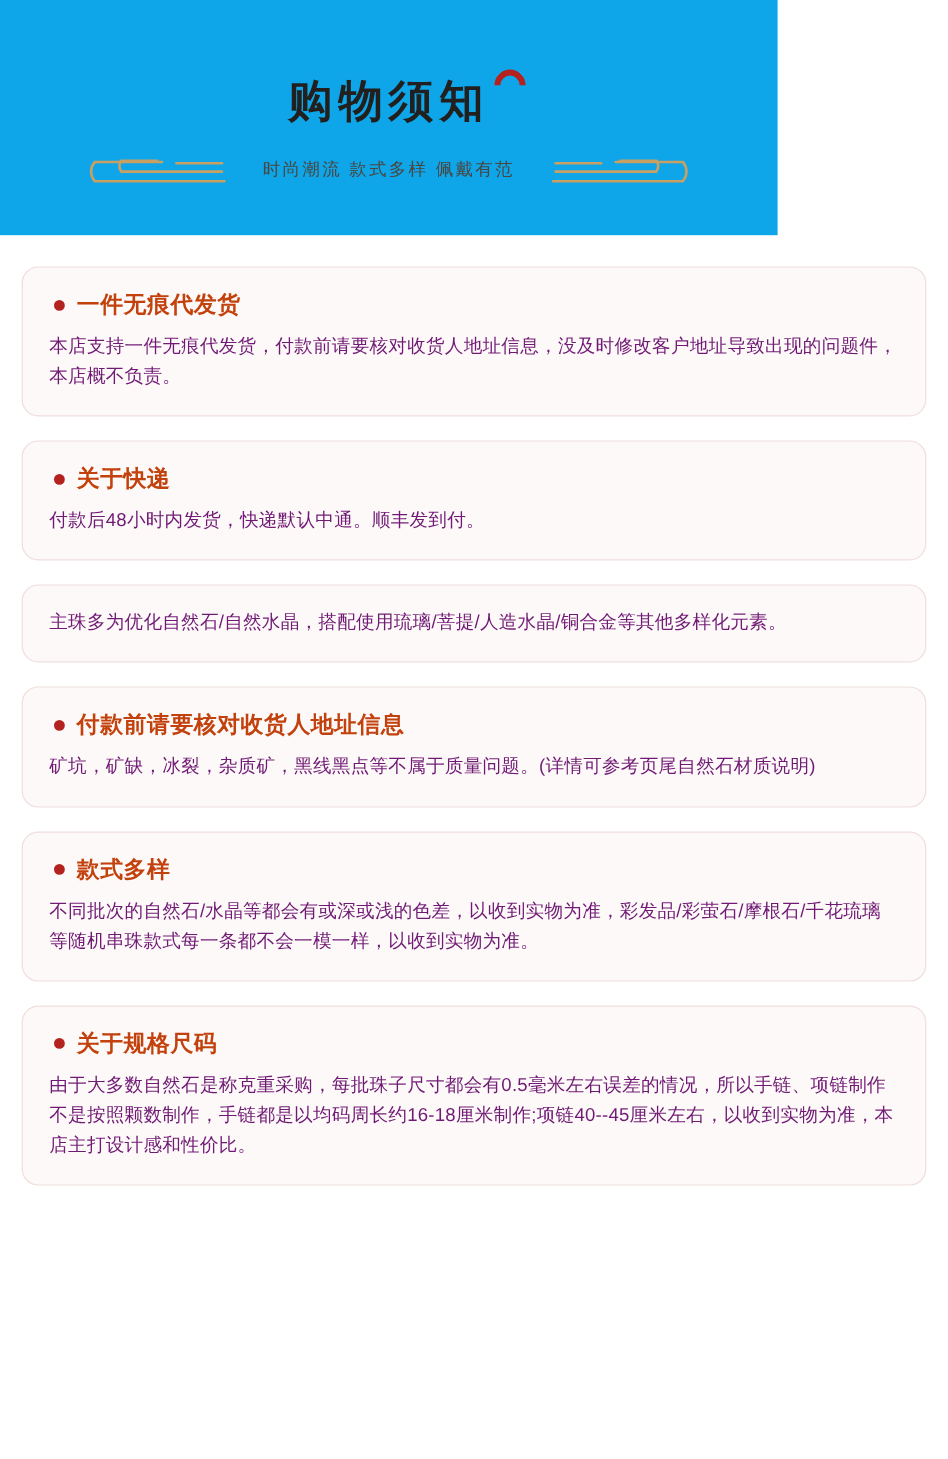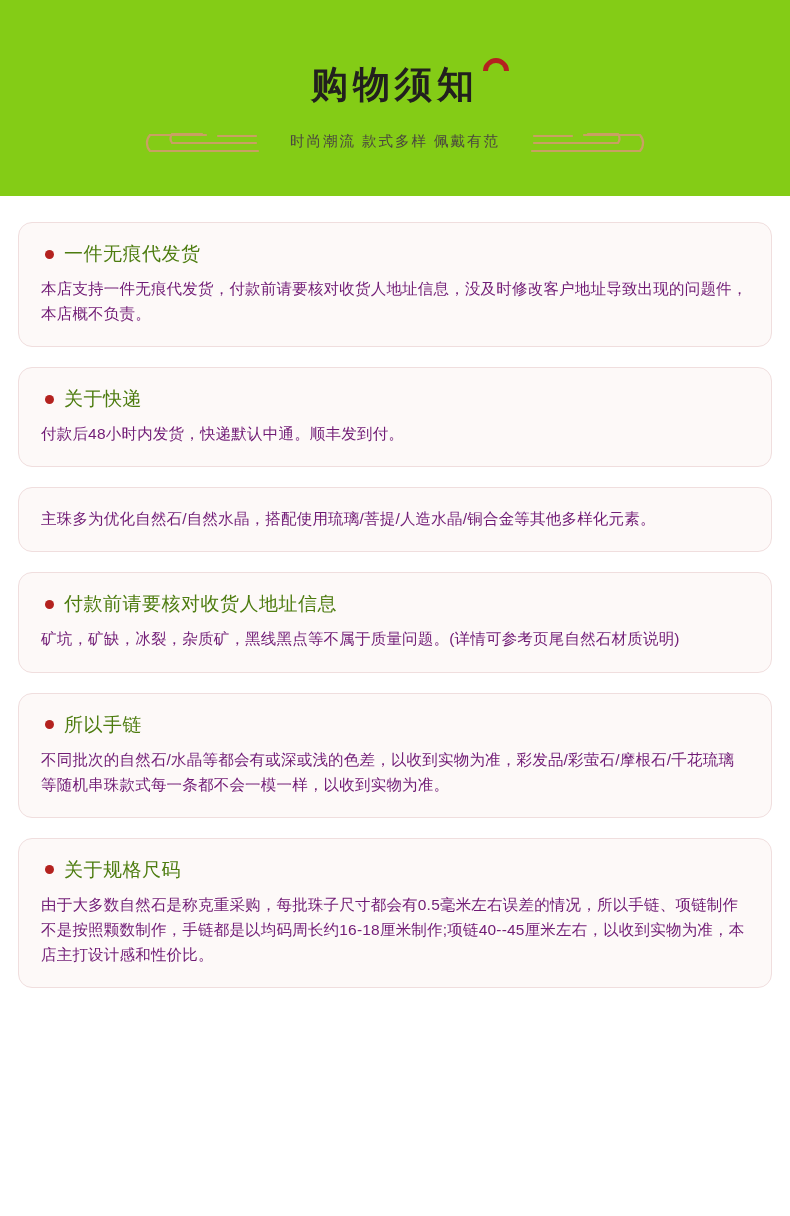--- a/index.html
+++ b/index.html
@@ -12,23 +12,23 @@
     height: 1216px;
     background: #ffffff;
     font-family: "Liberation Sans", "DejaVu Sans", sans-serif;
     color: #2b2b2b;
     overflow: hidden;
   }
 
   
   .banner {
     position: relative;
-    width: 790px;
+    width: 648px;
     height: 196px;
-    background: #84cc16;
+    background: #0ea5e9;
     overflow: hidden;
   }
   .banner-inner {
     position: absolute;
     left: 0; right: 0;
     top: 62px;
     text-align: center;
   }
   .banner-title-wrap {
     position: relative;
@@ -93,22 +93,22 @@
   .bullet {
     width: 9px;
     height: 9px;
     border-radius: 50%;
     background: #b4221f;
     flex: none;
     margin-left: 4px;
   }
   .card-title {
     font-size: 19px;
-    font-weight: 400;
-    color: #4d7c0f;
+    font-weight: 700;
+    color: #c2410c;
     letter-spacing: 0.5px;
   }
   .card-body p {
     margin: 0 0 4px 0;
     font-size: 15.5px;
     line-height: 1.62;
     color: #701a75;
     letter-spacing: 0.2px;
   }
   .card-body p:last-child { margin-bottom: 0; }
@@ -176,21 +176,21 @@
       <span class="card-title">付款前请要核对收货人地址信息</span>
     </div>
     <div class="card-body">
       <p>矿坑，矿缺，冰裂，杂质矿，黑线黑点等不属于质量问题。(详情可参考页尾自然石材质说明)</p>
     </div>
   </div>
 
   <div class="card">
     <div class="card-head">
       <span class="bullet"></span>
-      <span class="card-title">所以手链</span>
+      <span class="card-title">款式多样</span>
     </div>
     <div class="card-body">
       <p>不同批次的自然石/水晶等都会有或深或浅的色差，以收到实物为准，彩发品/彩萤石/摩根石/千花琉璃等随机串珠款式每一条都不会一模一样，以收到实物为准。</p>
     </div>
   </div>
 
   <div class="card">
     <div class="card-head">
       <span class="bullet"></span>
       <span class="card-title">关于规格尺码</span>

